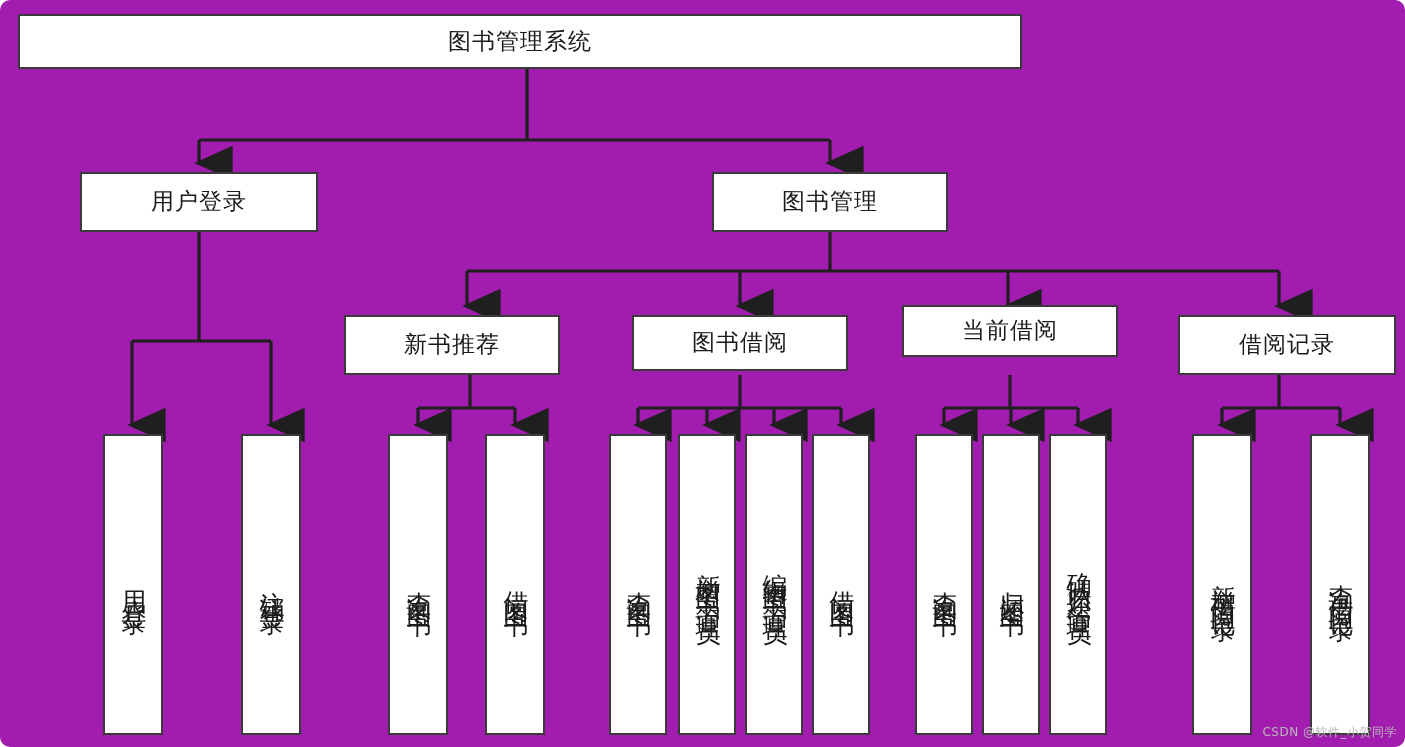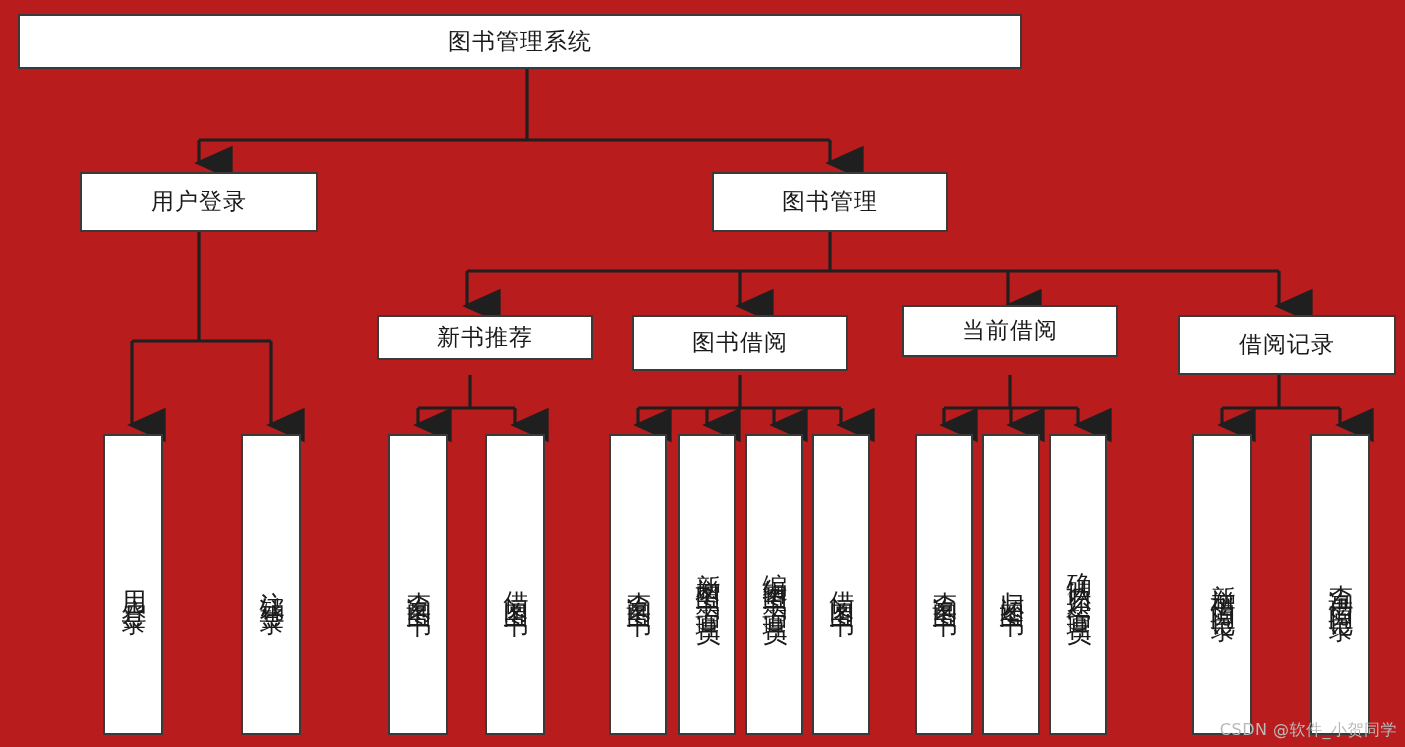--- a/index.html
+++ b/index.html
@@ -7,22 +7,23 @@
     padding: 0;
     background: #ffffff;
   }
   body {
     font-family: "DejaVu Sans", "Liberation Sans", sans-serif;
   }
   #canvas {
     position: relative;
     width: 1405px;
     height: 747px;
-    background: #b91c1c;
+    background: #a21caf;
     overflow: hidden;
+    border-radius: 10px;
   }
   .node {
     position: absolute;
     box-sizing: border-box;
     border: 2.5px solid #3a3a3a;
     background: #ffffff;
     display: flex;
     align-items: center;
     justify-content: center;
     color: #1a1a1a;
@@ -56,21 +57,21 @@
     top: 0;
     width: 1405px;
     height: 747px;
     z-index: 1;
     pointer-events: none;
   }
   .watermark {
     position: absolute;
     right: 8px;
     bottom: 6px;
-    font-size: 16px;
+    font-size: 12px;
     color: #b9b9b9;
     letter-spacing: 0.5px;
     z-index: 5;
     white-space: nowrap;
   }
 </style>
 </head>
 <body>
 
 <div id="canvas">
@@ -129,21 +130,21 @@
     <span>图书管理系统</span>
   </div>
 
   <div class="node horiz" style="left:80px; top:172px; width:238px; height:60px;">
     <span>用户登录</span>
   </div>
   <div class="node horiz" style="left:712px; top:172px; width:236px; height:60px;">
     <span>图书管理</span>
   </div>
 
-  <div class="node horiz" style="left:377px; top:315px; width:216px; height:45px;">
+  <div class="node horiz" style="left:344px; top:315px; width:216px; height:60px;">
     <span>新书推荐</span>
   </div>
   <div class="node horiz" style="left:632px; top:315px; width:216px; height:56px;">
     <span>图书借阅</span>
   </div>
   <div class="node horiz" style="left:902px; top:305px; width:216px; height:52px;">
     <span>当前借阅</span>
   </div>
   <div class="node horiz" style="left:1170px; top:315px; width:218px; height:60px;margin-left:8px;">
     <span>借阅记录</span>

